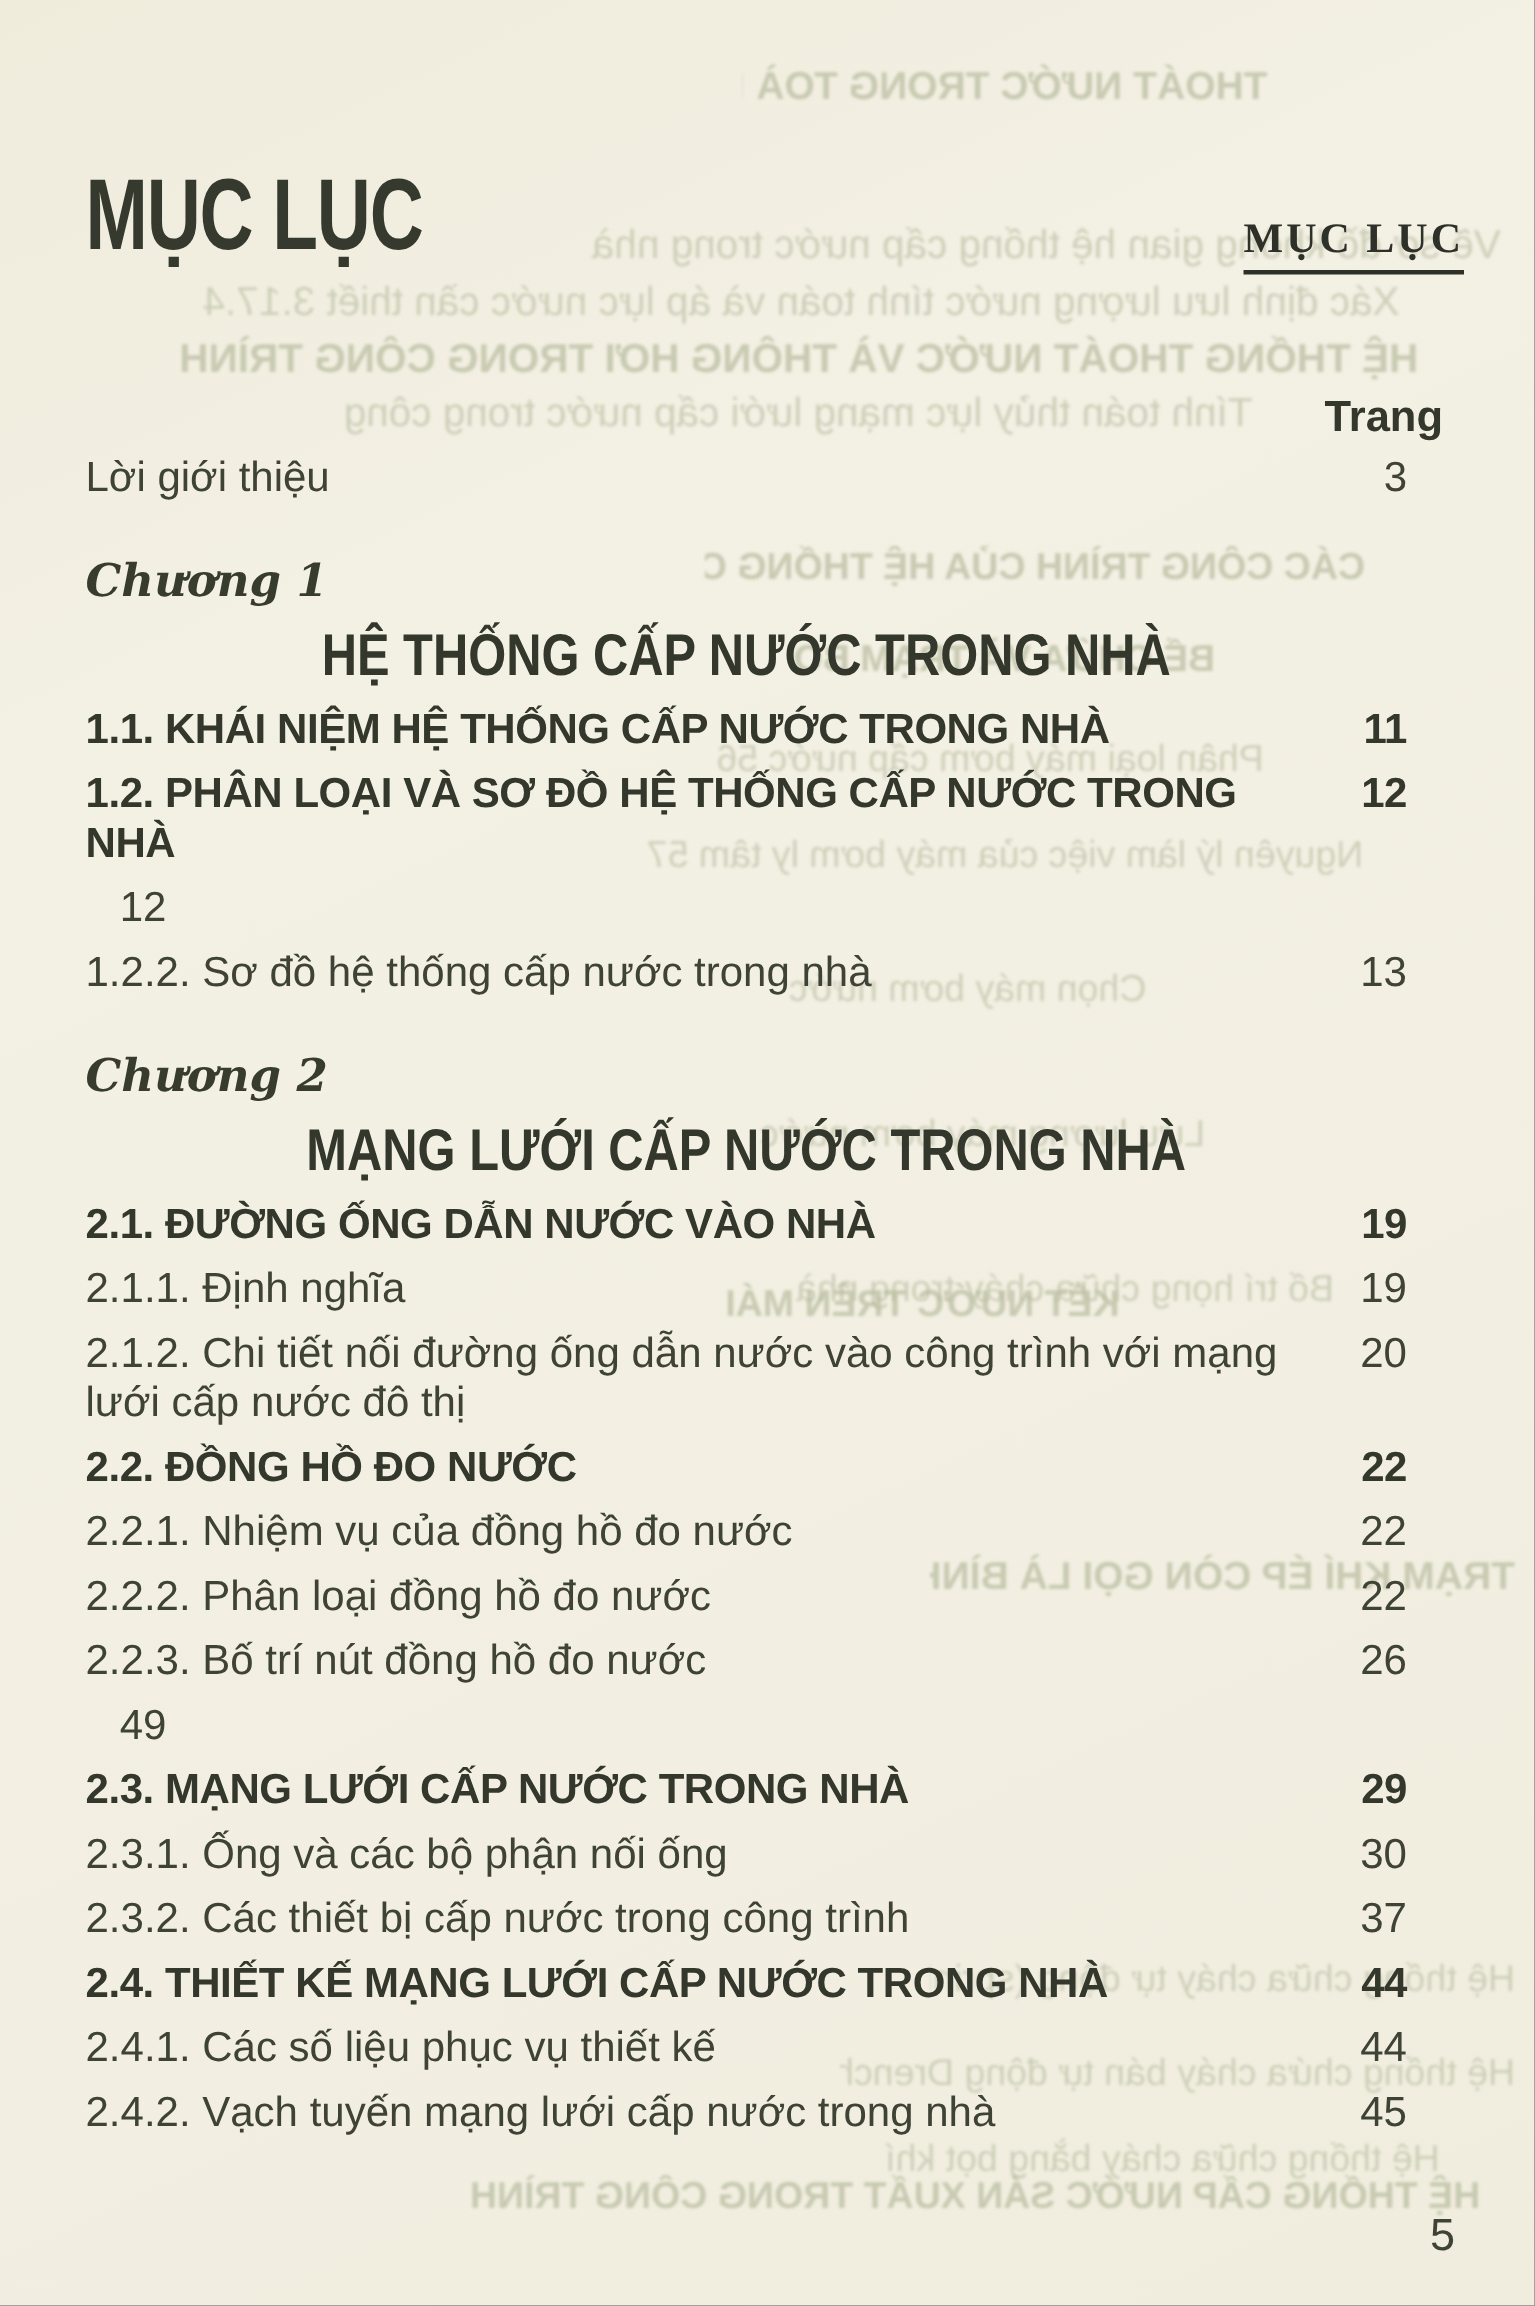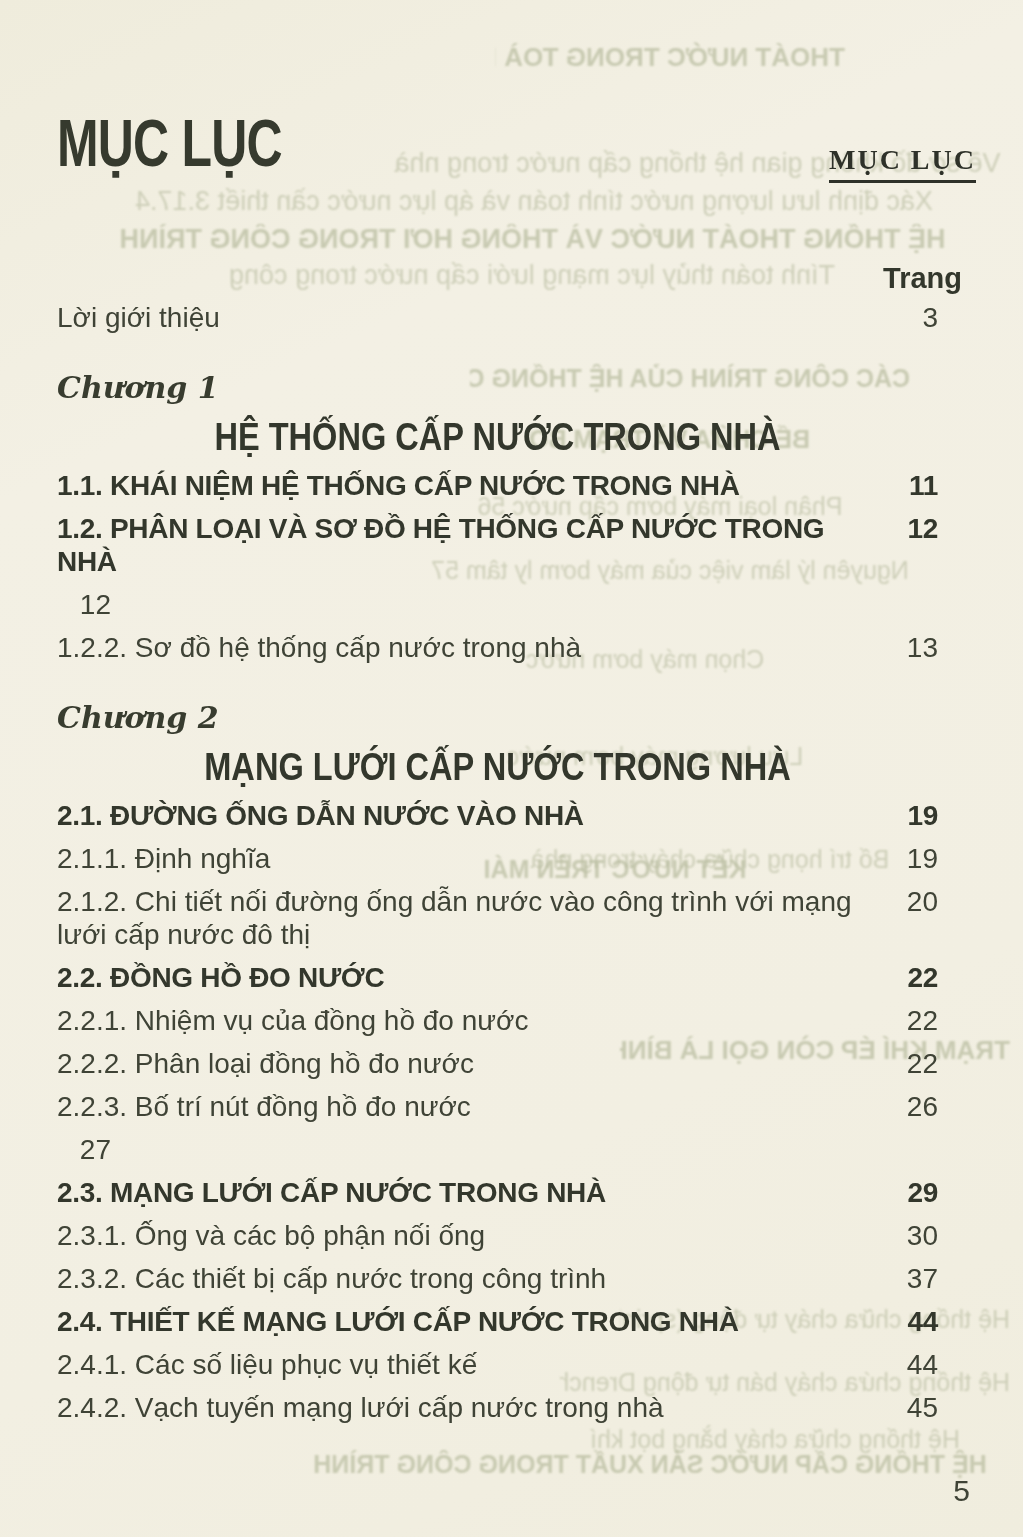--- a/index.html
+++ b/index.html
@@ -159,21 +159,21 @@
             </div>
             <div class="toc-row">
               <span class="t">2.2.2. Phân loại đồng hồ đo nước</span>
               <span class="p">22</span>
             </div>
             <div class="toc-row">
               <span class="t">2.2.3. Bố trí nút đồng hồ đo nước</span>
               <span class="p">26</span>
             </div>
             <div class="toc-row">
-              <span class="p">27</span>
+              <span class="p">49</span>
             </div>
             <div class="toc-row bold">
               <span class="t">2.3. MẠNG LƯỚI CẤP NƯỚC TRONG NHÀ</span>
               <span class="p">29</span>
             </div>
             <div class="toc-row">
               <span class="t">2.3.1. Ống và các bộ phận nối ống</span>
               <span class="p">30</span>
             </div>
             <div class="toc-row">

